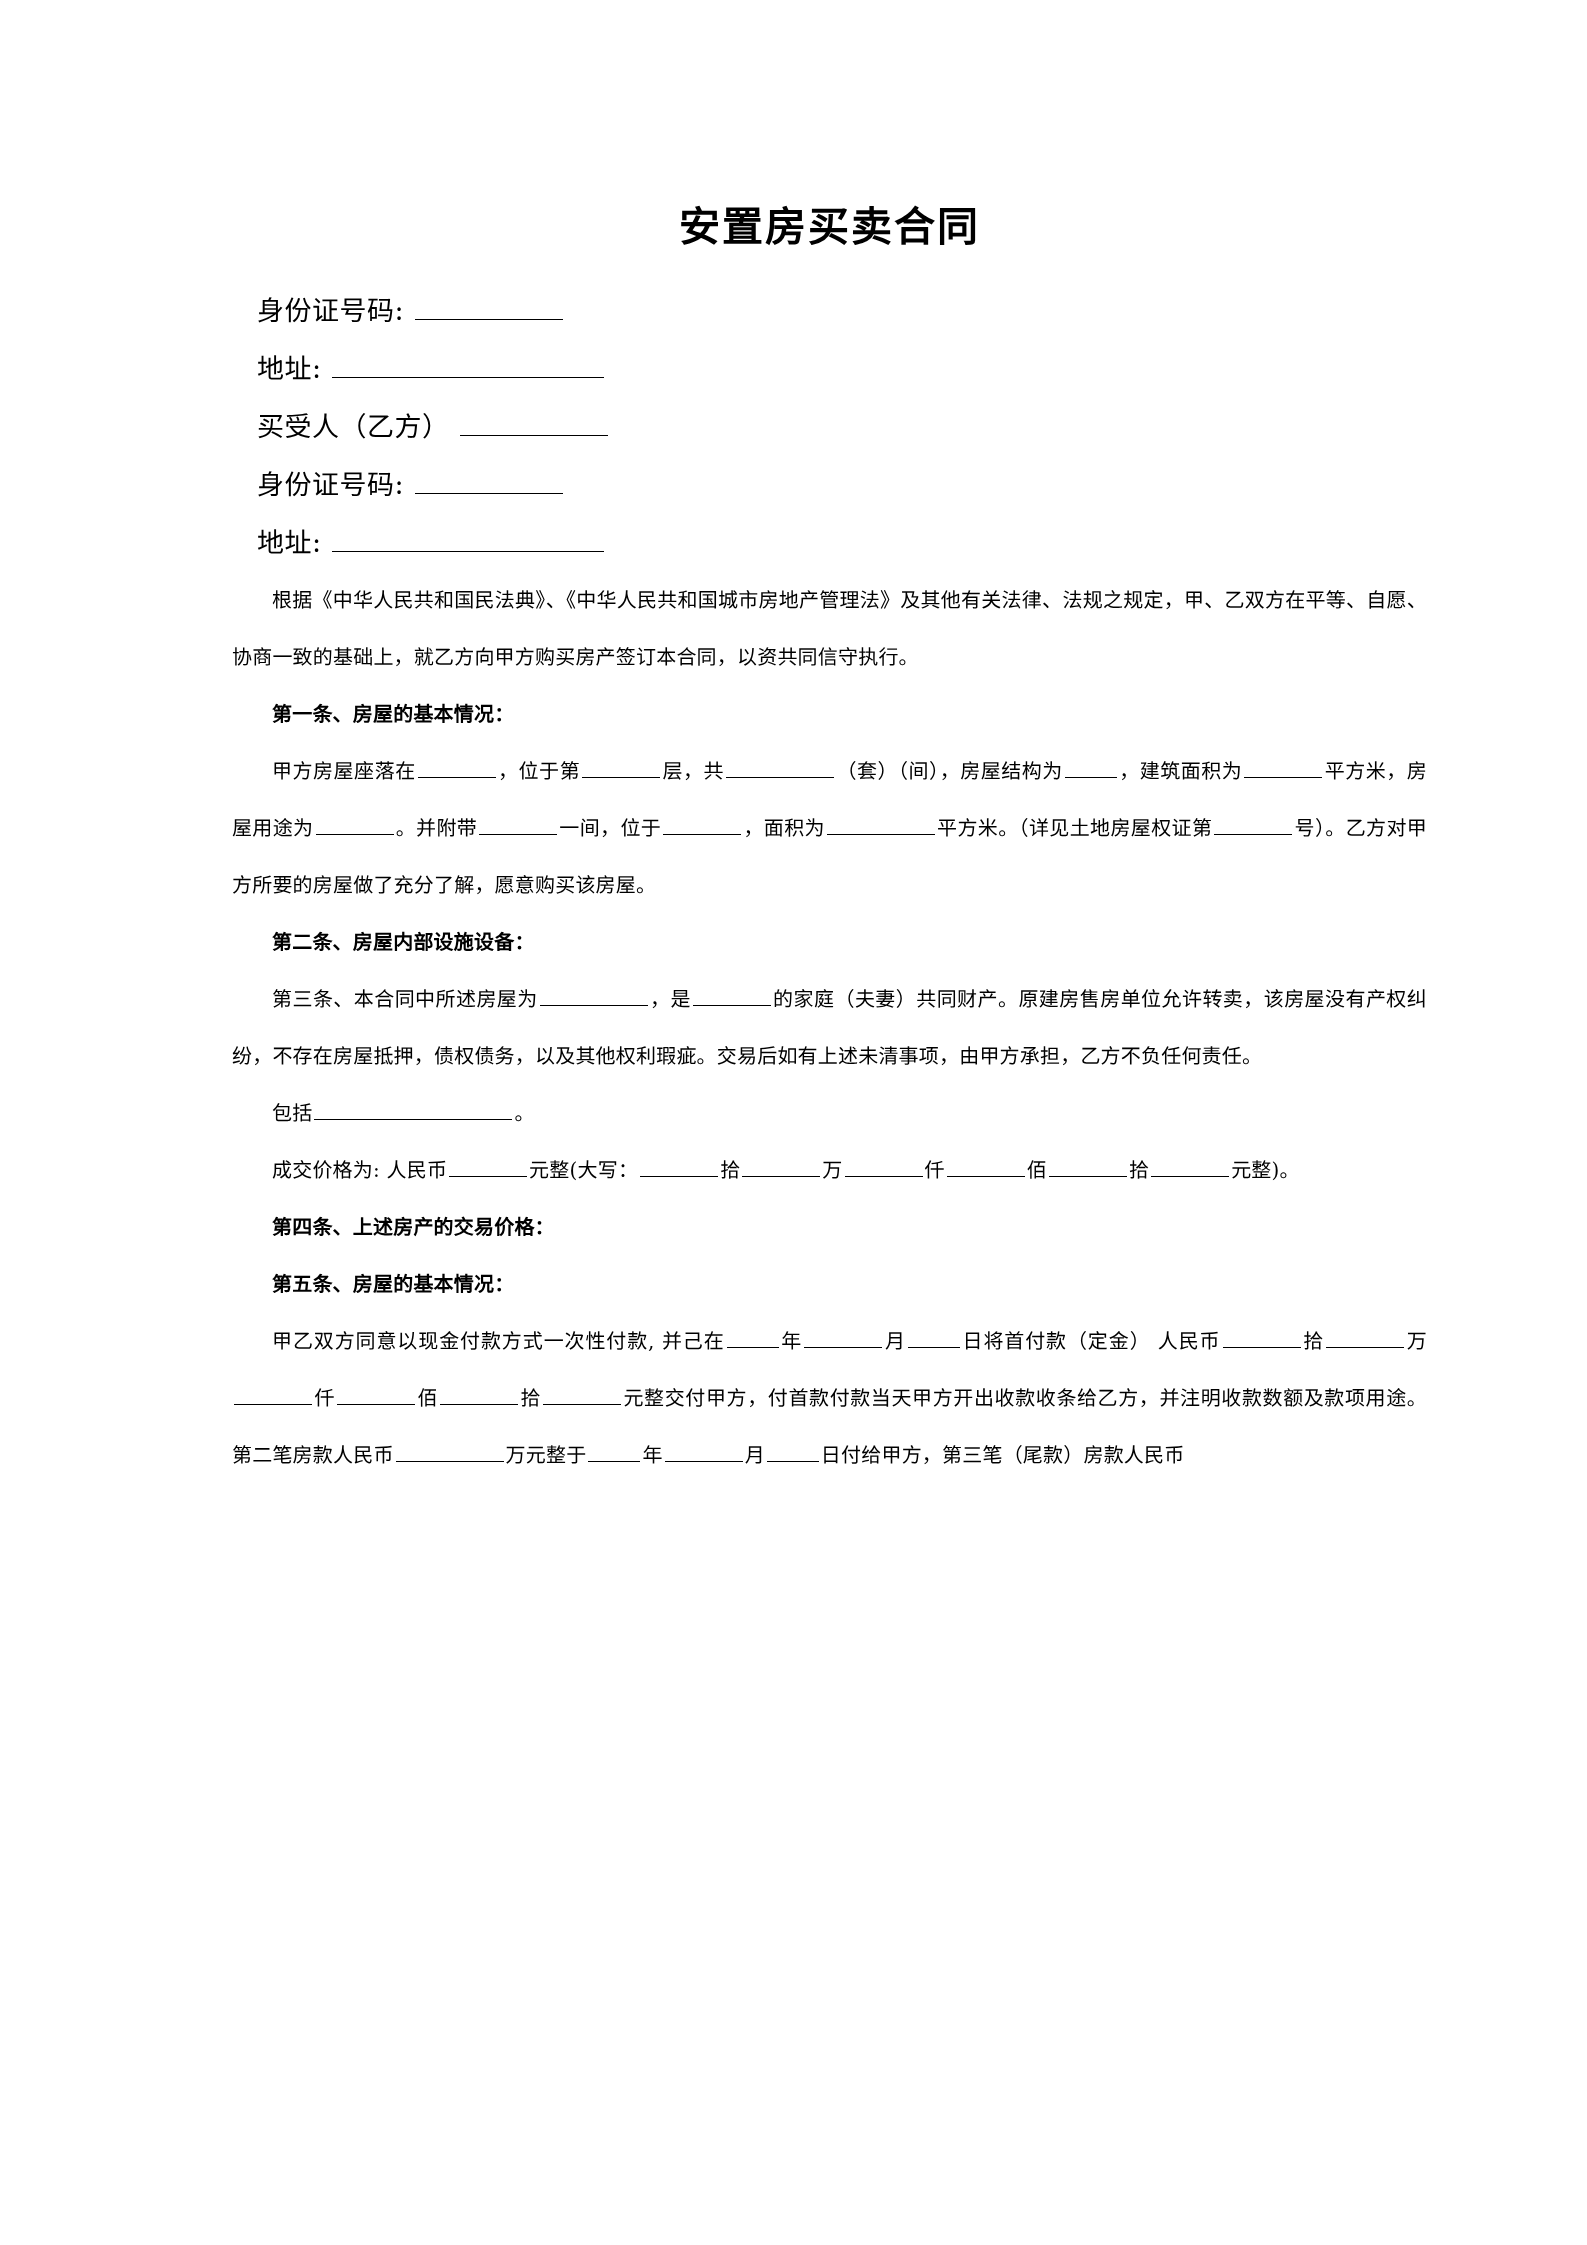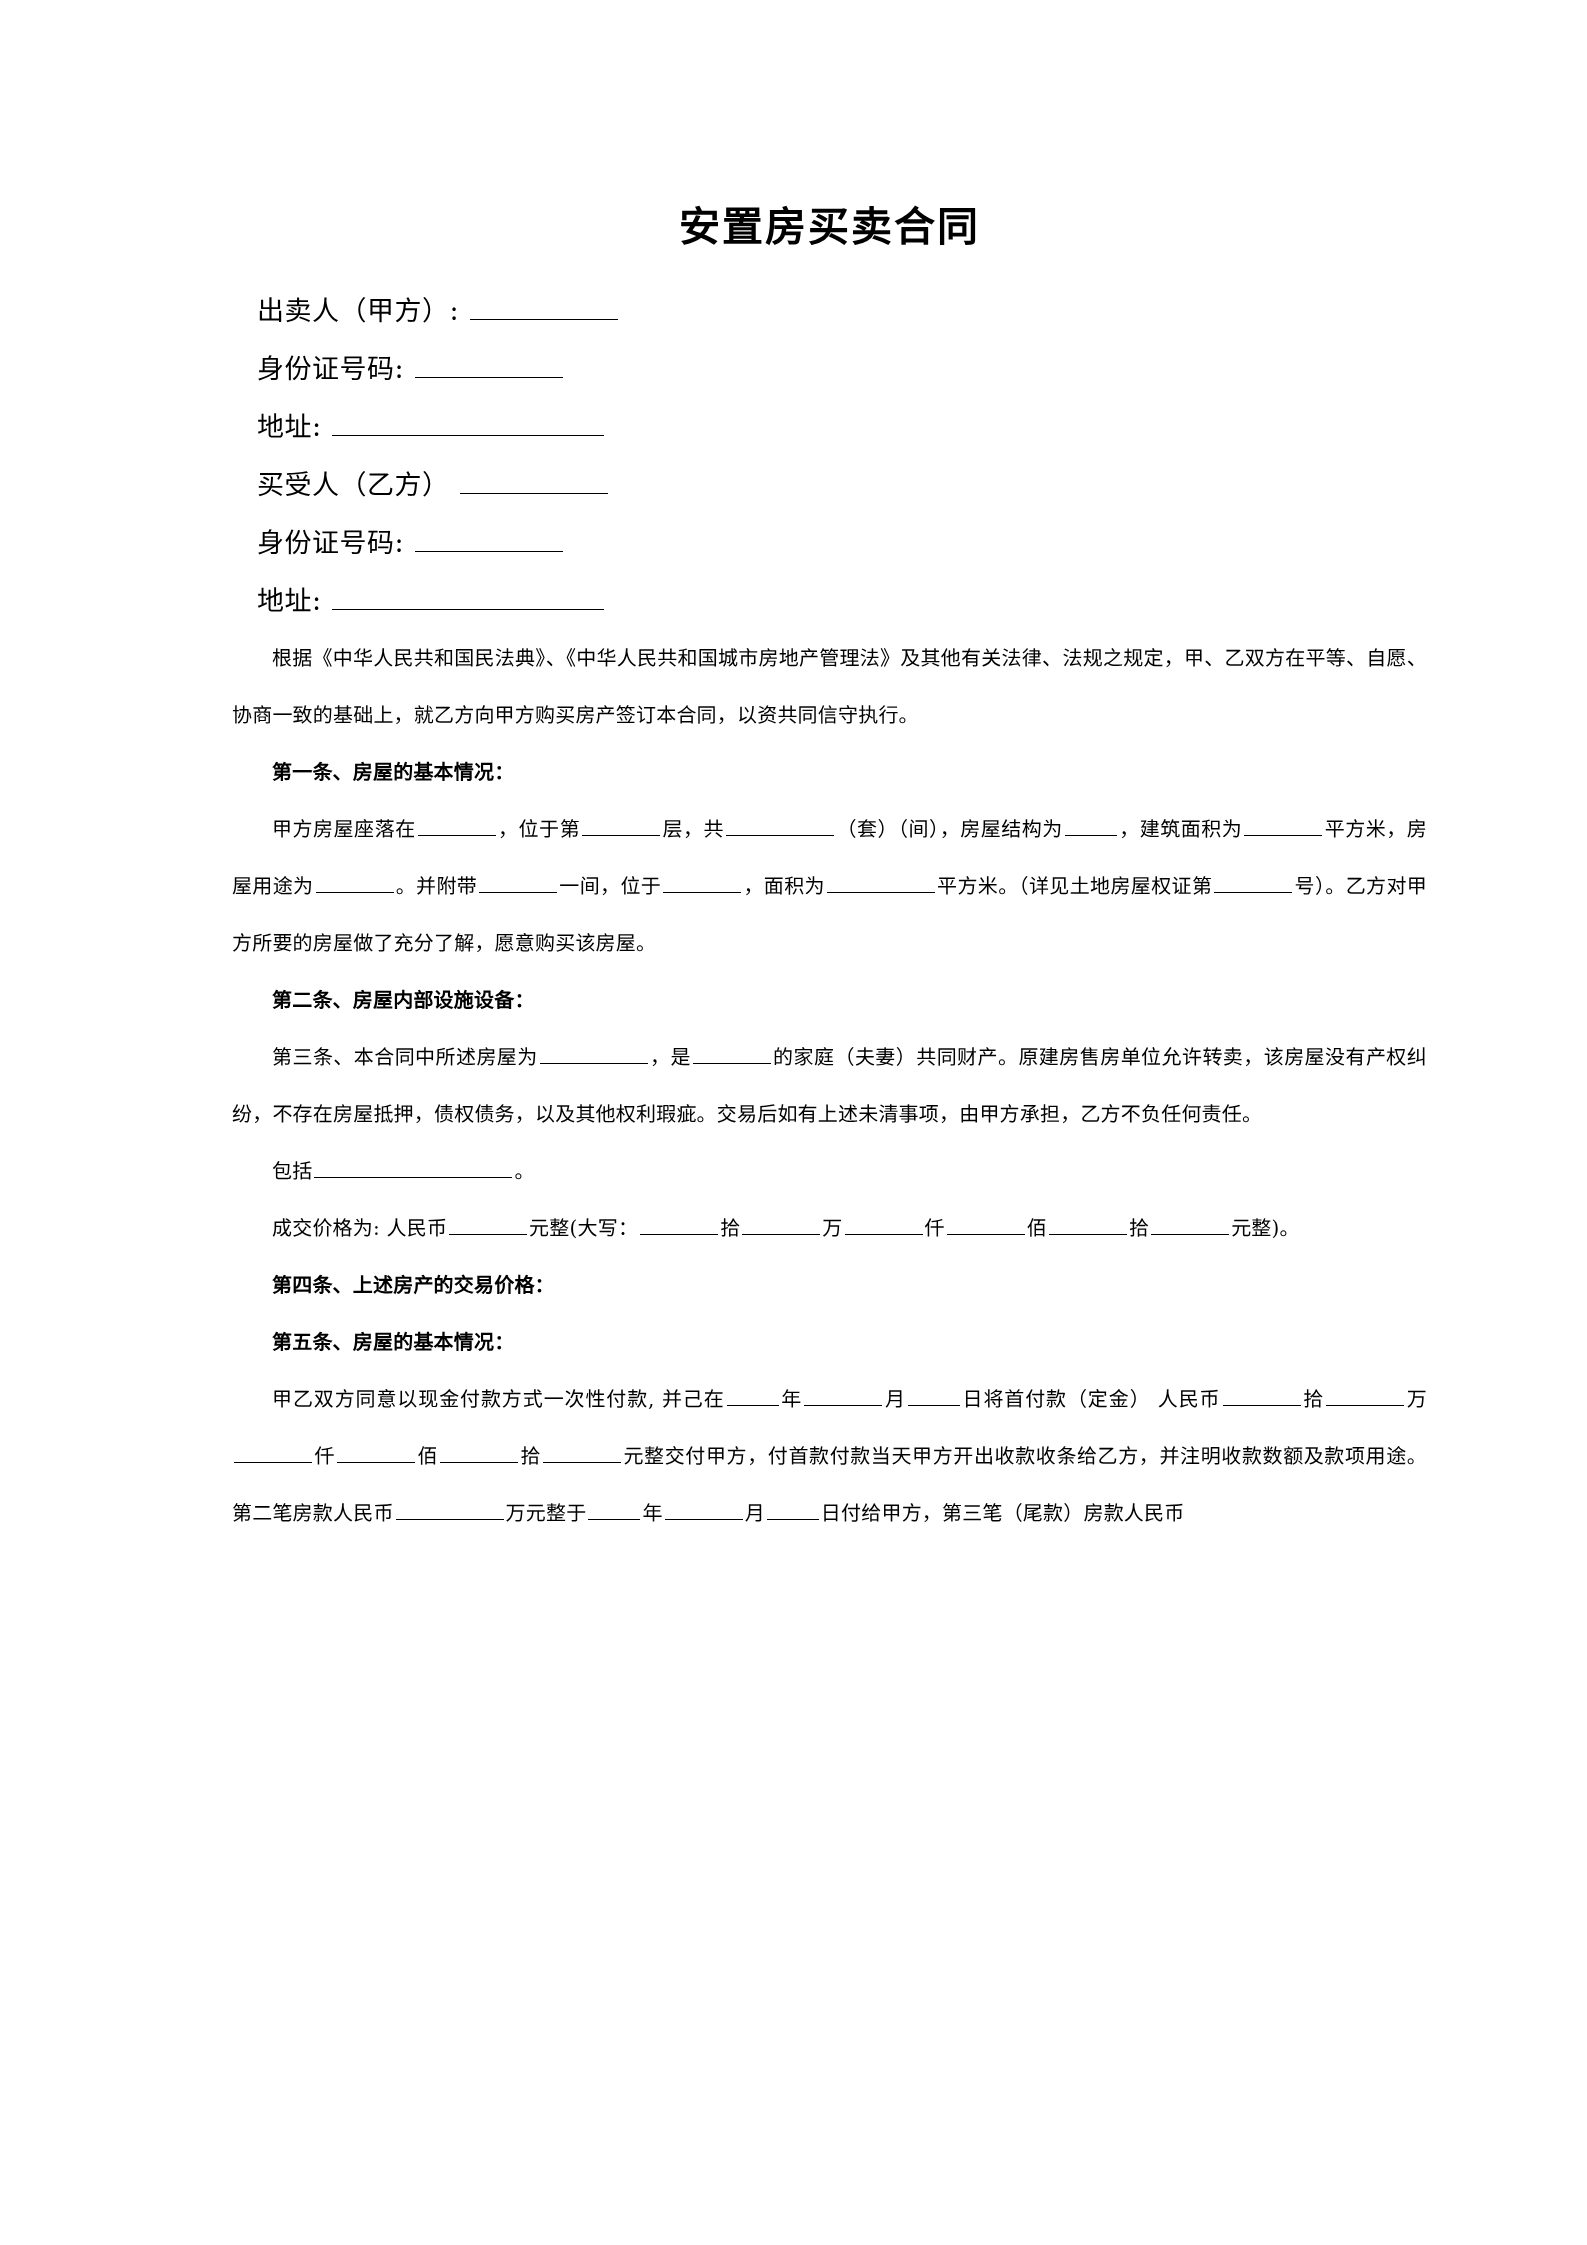--- a/index.html
+++ b/index.html
@@ -89,24 +89,20 @@
 </head>
 <body>
 
 <div class="page">
   <div class="content">
 
     <h1 class="doc-title">安置房买卖合同</h1>
 
     <div class="field-list">
 
-      <div class="field-row">
-        <span class="field-label">出卖人（甲方）:</span>
-        <span class="blank b-name"></span>
-      </div>
 
       <div class="field-row">
         <span class="field-label">身份证号码:</span>
         <span class="blank b-id"></span>
       </div>
 
       <div class="field-row">
         <span class="field-label">地址:</span>
         <span class="blank b-addr"></span>
       </div>

